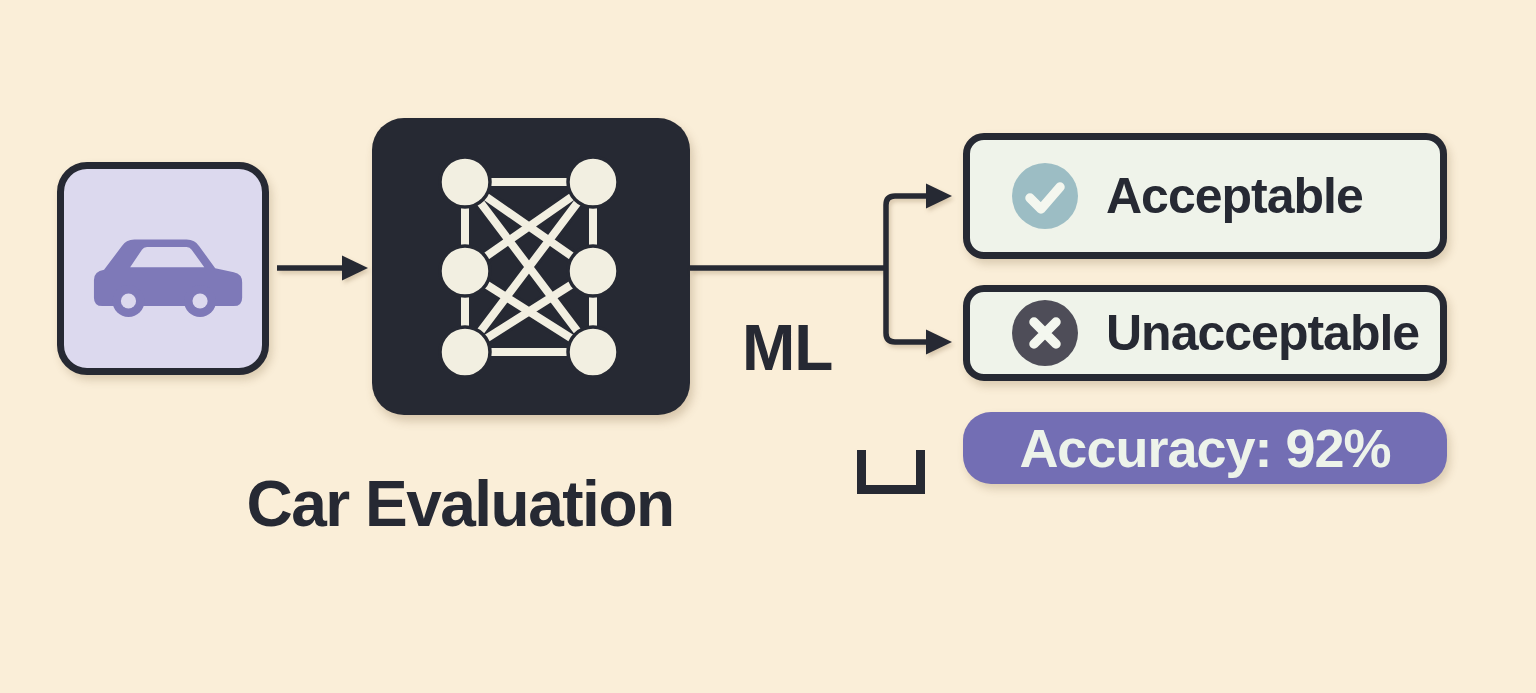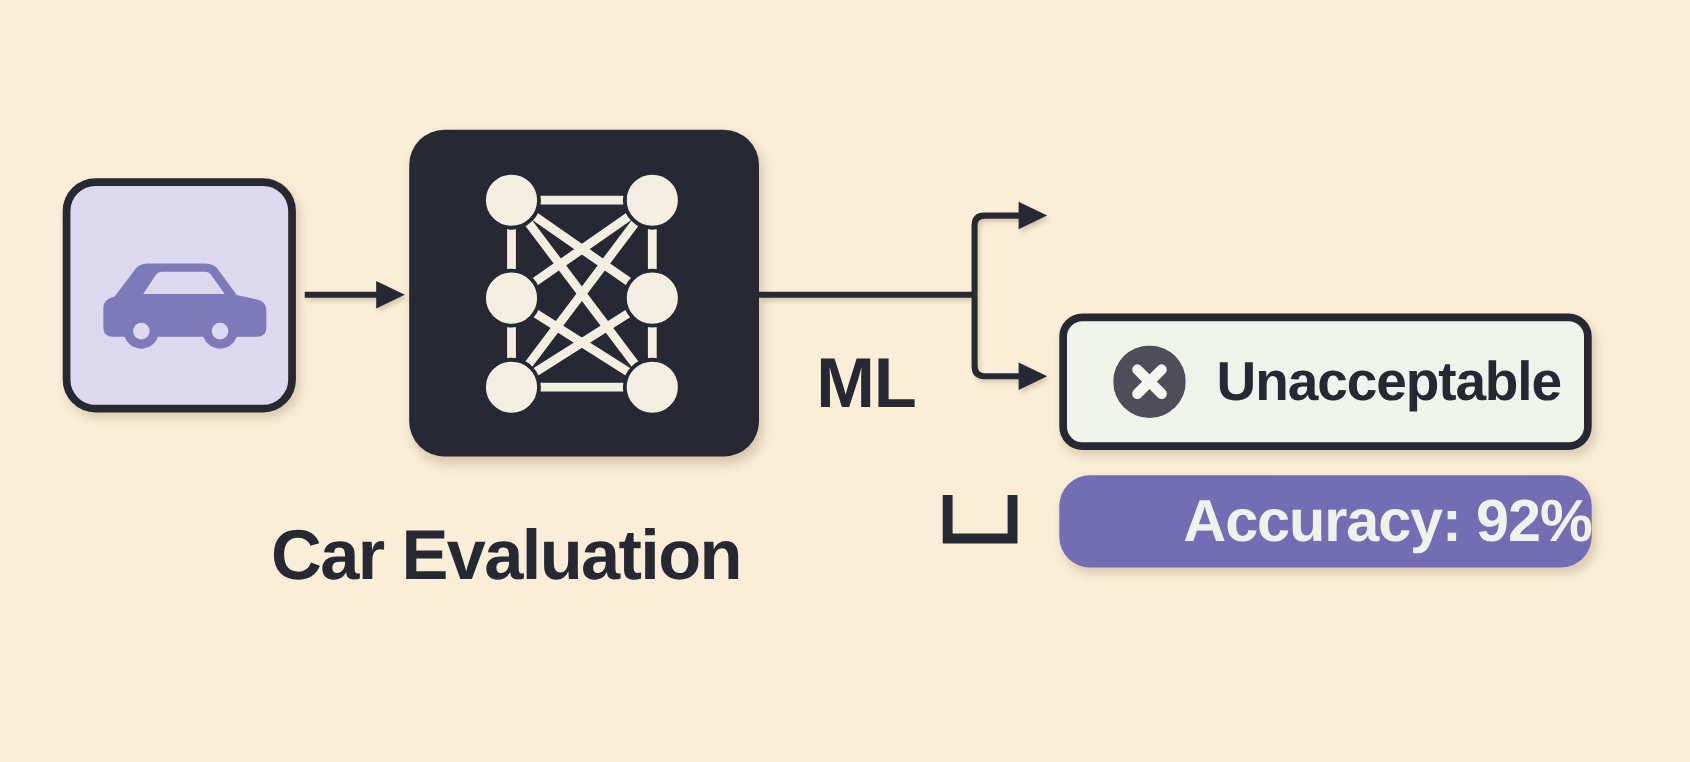--- a/index.html
+++ b/index.html
@@ -43,32 +43,32 @@
 
   
   .out-box {
     position:absolute; left:963px; width:484px;
     box-sizing:border-box;
     background:#eff3ea; border:7px solid #262933; border-radius:21px;
     display:flex; align-items:center; padding-left:42px;
     box-shadow:3px 5px 9px rgba(110,80,40,.22);
   }
   .out-box.acceptable   { top:133px; height:126px; }
-  .out-box.unacceptable { top:285px; height:124px; }
+  .out-box.unacceptable { top:285px; height:96px; }
   .out-icon { width:66px; height:66px; flex:0 0 auto; }
   .out-label {
     margin-left:28px; font-weight:bold; font-size:50px;
     letter-spacing:-1px; color:#262933; white-space:nowrap;
   }
 
   
   .accuracy-badge {
-    position:absolute; left:963px; top:432px; width:484px; height:84px;
+    position:absolute; left:963px; top:412px; width:484px; height:72px;
     background:#736eb4; border-radius:28px;
-    display:flex; align-items:center; justify-content:flex-end;
+    display:flex; align-items:center; justify-content:center;
     box-shadow:3px 5px 9px rgba(110,80,40,.22);
   }
   .accuracy-label {
     font-weight:bold; font-size:54px; letter-spacing:-1px;
     color:#edf3ea; white-space:nowrap;
   }
 
   .bracket { position:absolute; left:852px; top:450px; }
 
   .overlay { position:absolute; left:0; top:0; pointer-events:none;
@@ -124,20 +124,29 @@
       <path d="M886,268 V205 Q886,196 895,196 H930"></path>
       <path d="M886,268 V333 Q886,342 895,342 H930"></path>
     </g>
     <g fill="#262933" stroke="none">
       <path d="M368,268 L342,255.5 L342,280.5 Z"></path>
       <path d="M952,196 L926,183.5 L926,208.5 Z"></path>
       <path d="M952,342 L926,329.5 L926,354.5 Z"></path>
     </g>
   </svg>
 
+  <div class="out-box acceptable">
+    <span class="out-icon">
+      <svg viewBox="0 0 66 66" width="66" height="66" aria-hidden="true">
+        <circle cx="33" cy="33" r="33" fill="#9cbdc4"></circle>
+        <path d="M18,35 L29,46 L48,24" fill="none" stroke="#f4f7ef" stroke-width="9.5" stroke-linecap="round" stroke-linejoin="round"></path>
+      </svg>
+    </span>
+    <span class="out-label">Acceptable</span>
+  </div>
 
   <div class="out-box unacceptable">
     <span class="out-icon">
       <svg viewBox="0 0 66 66" width="66" height="66" aria-hidden="true">
         <circle cx="33" cy="33" r="33" fill="#4e4d58"></circle>
         <path d="M22,22 L44,44 M44,22 L22,44" fill="none" stroke="#f4f7ef" stroke-width="9.5" stroke-linecap="round"></path>
       </svg>
     </span>
     <span class="out-label">Unacceptable</span>
   </div>

